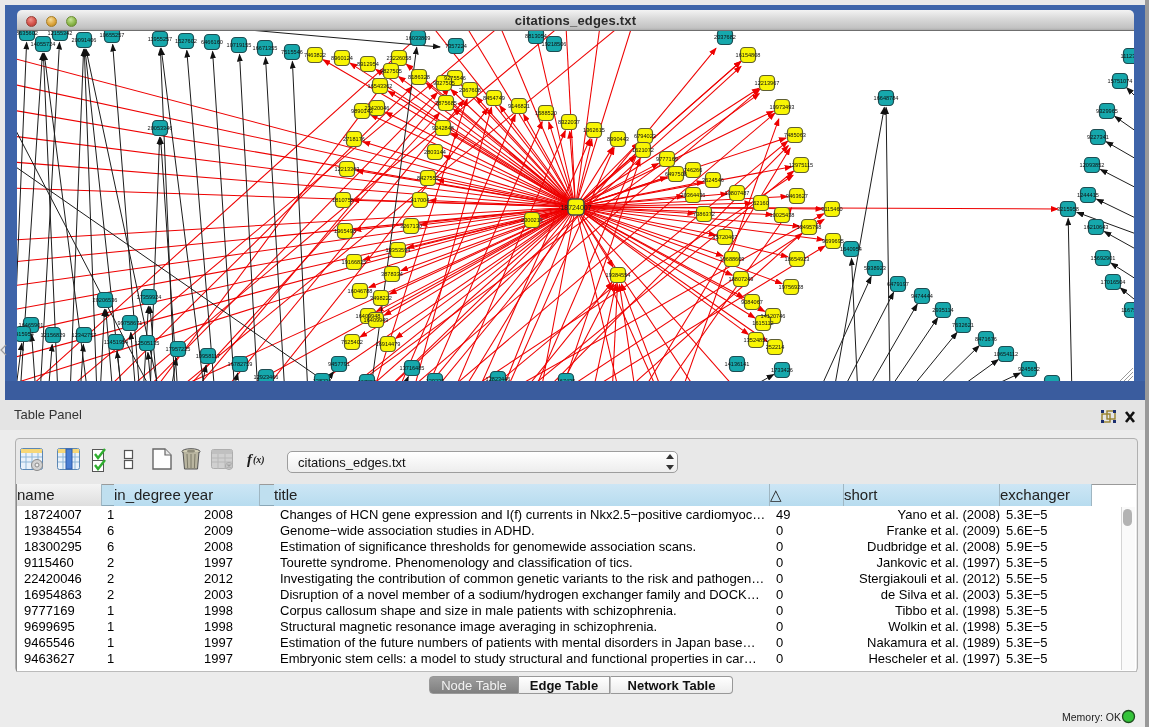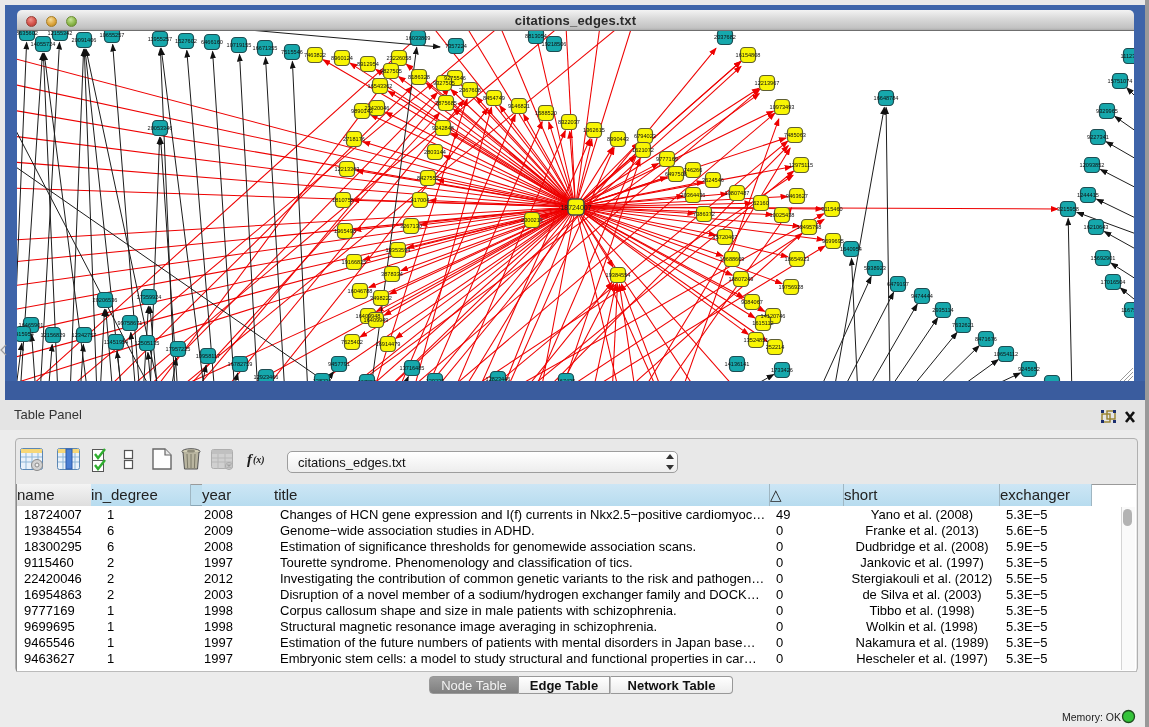--- a/index.html
+++ b/index.html
@@ -17,21 +17,21 @@
 #tphead{left:0;top:400px;width:1145px;height:30px;background:#e4e4e4}
 #tptitle{left:14px;top:407px;font-size:13px;color:#333}
 #panel{left:15px;top:438px;width:1123px;height:234px;background:#e8e8e8;border:1px solid #b0b0b0;border-radius:4px}
 #dd{left:287px;top:451px;width:391px;height:22px;background:linear-gradient(#fff,#ededed);border:1px solid #9d9d9d;border-radius:5px}
 #ddtext{left:298px;top:455px;font-size:13px;color:#111}
 #thead{left:17px;top:484px;width:1075px;height:22px;background:#bfdfef;border-top:1px solid #9a9a9a;border-bottom:1px solid #8aa8b8}
 .hc{position:absolute;top:484px;height:22px;border-right:1px solid #9fb6c2;font-size:15px;color:#222;text-align:left;line-height:21px;background:linear-gradient(#cde6f5,#b7dcef)}
 #tbody{left:17px;top:506px;width:1119px;height:165px;background:#fff}
 .row{position:absolute;left:0;width:1136px;height:16px;font-size:13px;color:#000}
 .row span{position:absolute;top:1px;white-space:nowrap}
-.row .ctr{text-align:center}
+.row .ctr{text-align:right}
 .row .tt{width:487px;overflow:hidden;text-overflow:ellipsis;white-space:nowrap;display:inline-block}
 #tableleft{left:16px;top:484px;width:1px;height:188px;background:#8c8c8c}
 #tbot{left:16px;top:671px;width:1121px;height:1px;background:#bbb}
 #sbar{left:1121px;top:507px;width:14px;height:163px;background:#fafafa;border-left:1px solid #d5d5d5}
 #sthumb{left:1123px;top:509px;width:9px;height:17px;background:#b3b3b3;border-radius:5px}
 .tab{position:absolute;top:676px;height:18px;font-size:13px;font-weight:bold;line-height:17px;text-align:center;border:1px solid #989898}
 #tab1{left:429px;width:90px;border-radius:4px 0 0 4px;background:linear-gradient(#9d9d9d,#7f7f7f);color:#f2f2f2;font-weight:normal}
 #tab2{left:519px;width:91px;border-left:none;background:linear-gradient(#fff,#ececec);color:#111}
 #tab3{left:610px;width:123px;border-left:1px solid #bdbdbd;border-radius:0 4px 4px 0;background:linear-gradient(#fff,#ececec);color:#111}
 #mem{left:1062px;top:711px;font-size:10.5px;color:#222}
@@ -621,22 +621,22 @@
 <text x="233" y="15" font-family="Liberation Serif,serif" font-style="italic" font-weight="bold" font-size="10" fill="#1a1a1a">(x)</text>
 </svg>
 <div class="abs" id="dd"></div>
 <div class="abs" id="ddtext">citations_edges.txt</div>
 <svg class="abs" style="left:664px;top:453px" width="12" height="18" xmlns="http://www.w3.org/2000/svg">
 <path d="M6,1 L10,6 L2,6 z" fill="#333"></path>
     <path d="M6,17 L10,12 L2,12 z" fill="#333"></path>
 </svg>
 <div class="abs" id="thead"></div>
 <div class="hc" style="left:17px;width:85px;background:linear-gradient(#f4f4f4,#dedede)">name</div>
-<div class="hc" style="left:91px;width:100px">in_degree</div>
-<div class="hc" style="left:202px;width:76px">year</div>
+<div class="hc" style="left:114px;width:100px">in_degree</div>
+<div class="hc" style="left:184px;width:76px">year</div>
 <div class="hc" style="left:274px;width:496px">title</div>
 <div class="hc" style="left:770px;width:74px">△ out_de…</div>
 <div class="hc" style="left:844px;width:156px">short</div>
 <div class="hc" style="left:1000px;width:92px;border-right:1px solid #9fb6c2">exchanger</div>
 <div class="abs" style="left:1092px;top:484px;width:44px;height:22px;background:#fff;border-top:1px solid #999"></div>
 <div class="abs" id="tbody"></div>
 <div class="row" style="top:506px">
 <span style="left:24px">18724007</span>
     <span style="left:107px">1</span>
     <span style="left:204px">2008</span>
@@ -644,21 +644,21 @@
     <span style="left:776px">49</span>
     <span class="ctr" style="left:844px;width:156px">Yano et al. (2008)</span>
     <span style="left:1006px">5.3E−5</span>
   </div>
 <div class="row" style="top:522px">
 <span style="left:24px">19384554</span>
     <span style="left:107px">6</span>
     <span style="left:204px">2009</span>
     <span class="tt" style="left:280px">Genome−wide association studies in ADHD.</span>
     <span style="left:776px">0</span>
-    <span class="ctr" style="left:844px;width:156px">Franke et al. (2013)</span>
+    <span class="ctr" style="left:844px;width:156px">Franke et al. (2009)</span>
     <span style="left:1006px">5.6E−5</span>
   </div>
 <div class="row" style="top:538px">
 <span style="left:24px">18300295</span>
     <span style="left:107px">6</span>
     <span style="left:204px">2008</span>
     <span class="tt" style="left:280px">Estimation of significance thresholds for genomewide association scans.</span>
     <span style="left:776px">0</span>
     <span class="ctr" style="left:844px;width:156px">Dudbridge et al. (2008)</span>
     <span style="left:1006px">5.9E−5</span>

